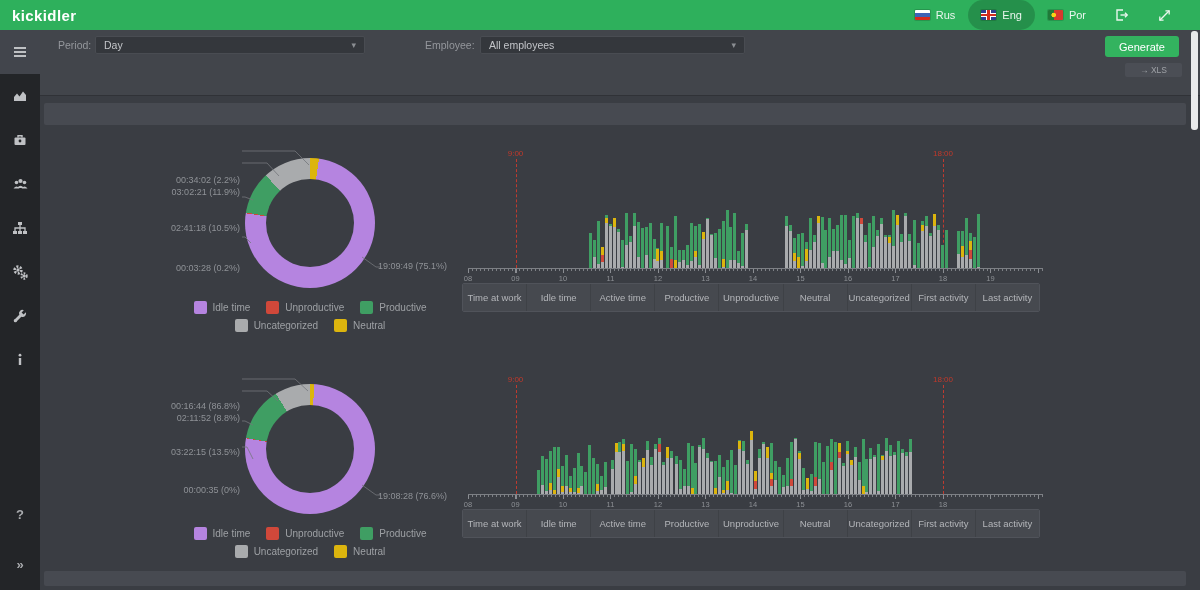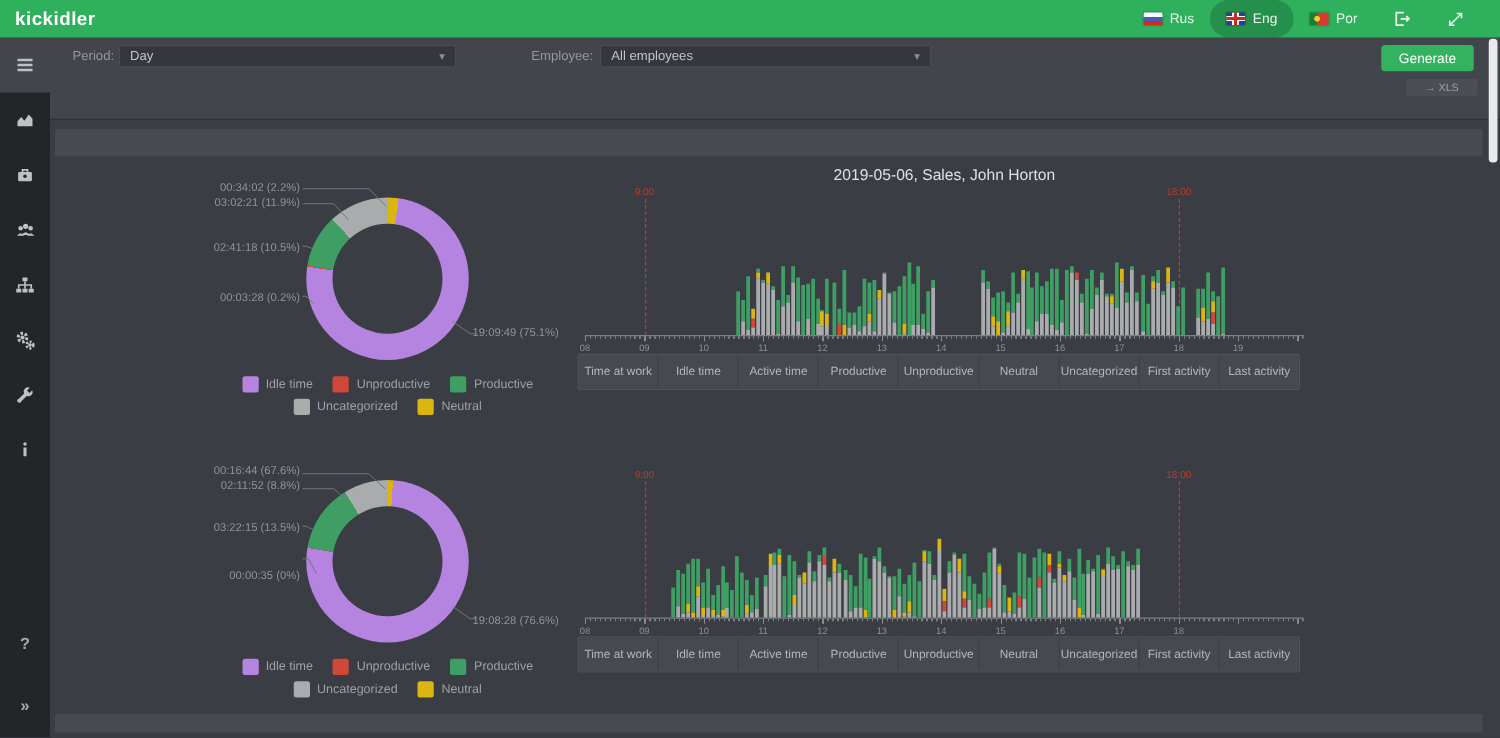--- a/index.html
+++ b/index.html
@@ -55,21 +55,21 @@
 
   
   .report { position:absolute; left:40px; width:1160px; height:246px; }
   .rtitle { position:absolute; left:428px; top:8px; width:575px; text-align:center;
             font-size:12.5px; font-weight:400; color:#dde0e2; }
   .donut { position:absolute; left:205px; top:33px; width:130px; height:130px; border-radius:50%; }
   .donut .hole { position:absolute; inset:21px; border-radius:50%; background:#3a3d43; }
   .callout-lines { position:absolute; left:55px; top:14px; width:340px; height:160px; }
   .callout-lines polyline { fill:none; stroke:#73767b; stroke-width:.8; }
   .co { position:absolute; font-size:9px; color:#8f9297; line-height:10px; }
-  .co-r { left:20px; width:180px; text-align:right; }
+  .co-r { left:20px; width:180px; text-align:right;margin-top:30px; }
   .co1 { top:20px; } .co2 { top:32px; } .co3 { top:68px; } .co4 { top:108px; }
   .co5 { left:338px; top:136px; width:150px; text-align:left; }
   .r2 .co3 { top:66px; } .r2 .co4 { top:104px; } .r2 .co5 { top:140px; }
   .legend { position:absolute; left:90px; top:176px; width:360px; }
   .legend-row { display:flex; justify-content:center; margin-bottom:5px; }
   .legend-item { display:flex; align-items:center; margin:0 8px; }
   .legend-swatch { width:13px; height:13px; border-radius:2px; margin-right:6px; }
   .legend-label { font-size:10px; color:#9da0a4; }
 
   
@@ -215,21 +215,20 @@
       <span>All employees</span>
       <span class="caret">▾</span>
     </div>
     <button class="btn-generate">Generate</button>
     <button class="btn-xls">→ XLS</button>
   </div>
 
   <div class="strip strip-top"></div>
 
   <section class="report" style="top:125px">
-    <h2 class="rtitle">2019-05-06, Sales, John Horton</h2>
     <div class="donut" style="background: conic-gradient(rgb(220, 181, 14) 0deg, rgb(220, 181, 14) 7.93deg, rgb(181, 132, 224) 7.93deg, rgb(181, 132, 224) 278.56deg, rgb(208, 72, 58) 278.56deg, rgb(208, 72, 58) 279.28deg, rgb(63, 158, 99) 279.28deg, rgb(63, 158, 99) 317.12deg, rgb(169, 171, 173) 317.12deg, rgb(169, 171, 173) 360deg);">
         <div class="hole"></div>
       </div>
     <svg class="callout-lines" viewBox="0 0 340 160">
       <polyline points="147,12 200,12 214,26"></polyline>
       <polyline points="147,24 172,24 184,37"></polyline>
       <polyline points="147,58 150,58 158,61"></polyline>
       <polyline points="147,98 150,98 156,104"></polyline>
       <polyline points="267,118 281,128 286,128"></polyline>
     </svg>
@@ -653,21 +652,21 @@
     <div class="donut" style="background: conic-gradient(rgb(220, 181, 14) 0deg, rgb(220, 181, 14) 3.96deg, rgb(181, 132, 224) 3.96deg, rgb(181, 132, 224) 279.44deg, rgb(208, 72, 58) 279.44deg, rgb(208, 72, 58) 279.8deg, rgb(63, 158, 99) 279.8deg, rgb(63, 158, 99) 328.35deg, rgb(169, 171, 173) 328.35deg, rgb(169, 171, 173) 360deg);">
         <div class="hole"></div>
       </div>
     <svg class="callout-lines" viewBox="0 0 340 160">
       <polyline points="147,14 200,14 213,26"></polyline>
       <polyline points="147,26 172,26 183,36"></polyline>
       <polyline points="147,56 150,56 158,60"></polyline>
       <polyline points="147,82 152,82 158,94"></polyline>
       <polyline points="267,120 281,130 286,130"></polyline>
     </svg>
-    <div class="co co-r co1">00:16:44 (67.6%)</div>
+    <div class="co co-r co1">00:16:44 (86.8%)</div>
     <div class="co co-r co2">02:11:52 (8.8%)</div>
     <div class="co co-r co3">03:22:15 (13.5%)</div>
     <div class="co co-r co4">00:00:35 (0%)</div>
     <div class="co co5">19:08:28 (76.6%)</div>
     <div class="legend">
         <div class="legend-row">
           <div class="legend-item">
             <span class="legend-swatch" style="background: rgb(181, 132, 224);"></span>
             <span class="legend-label">Idle time</span>
           </div>

